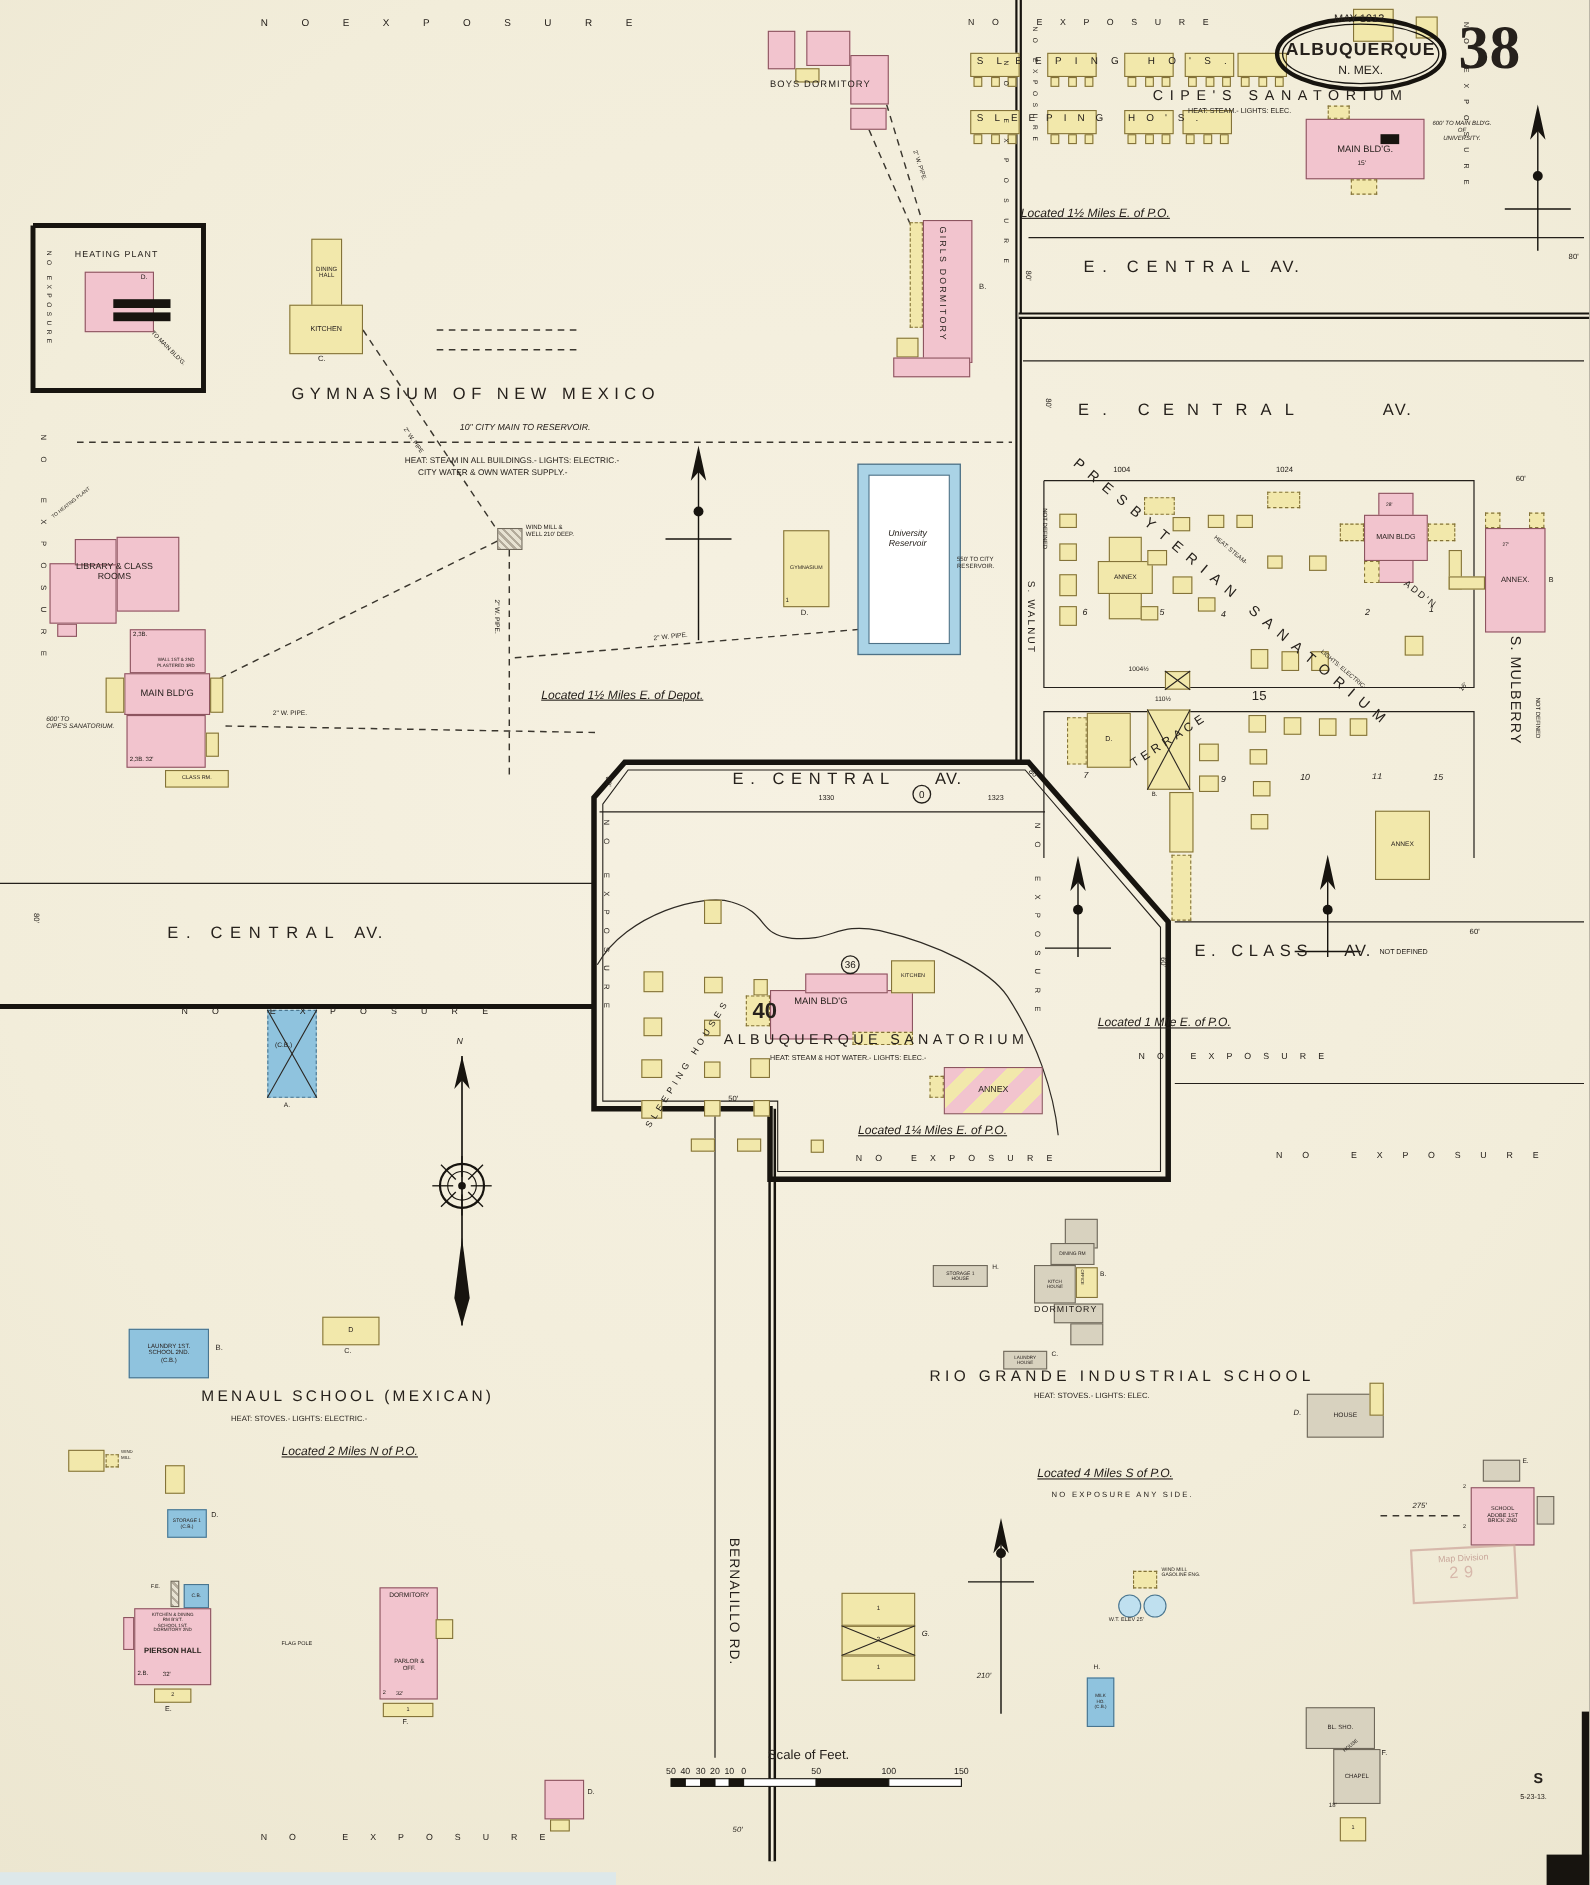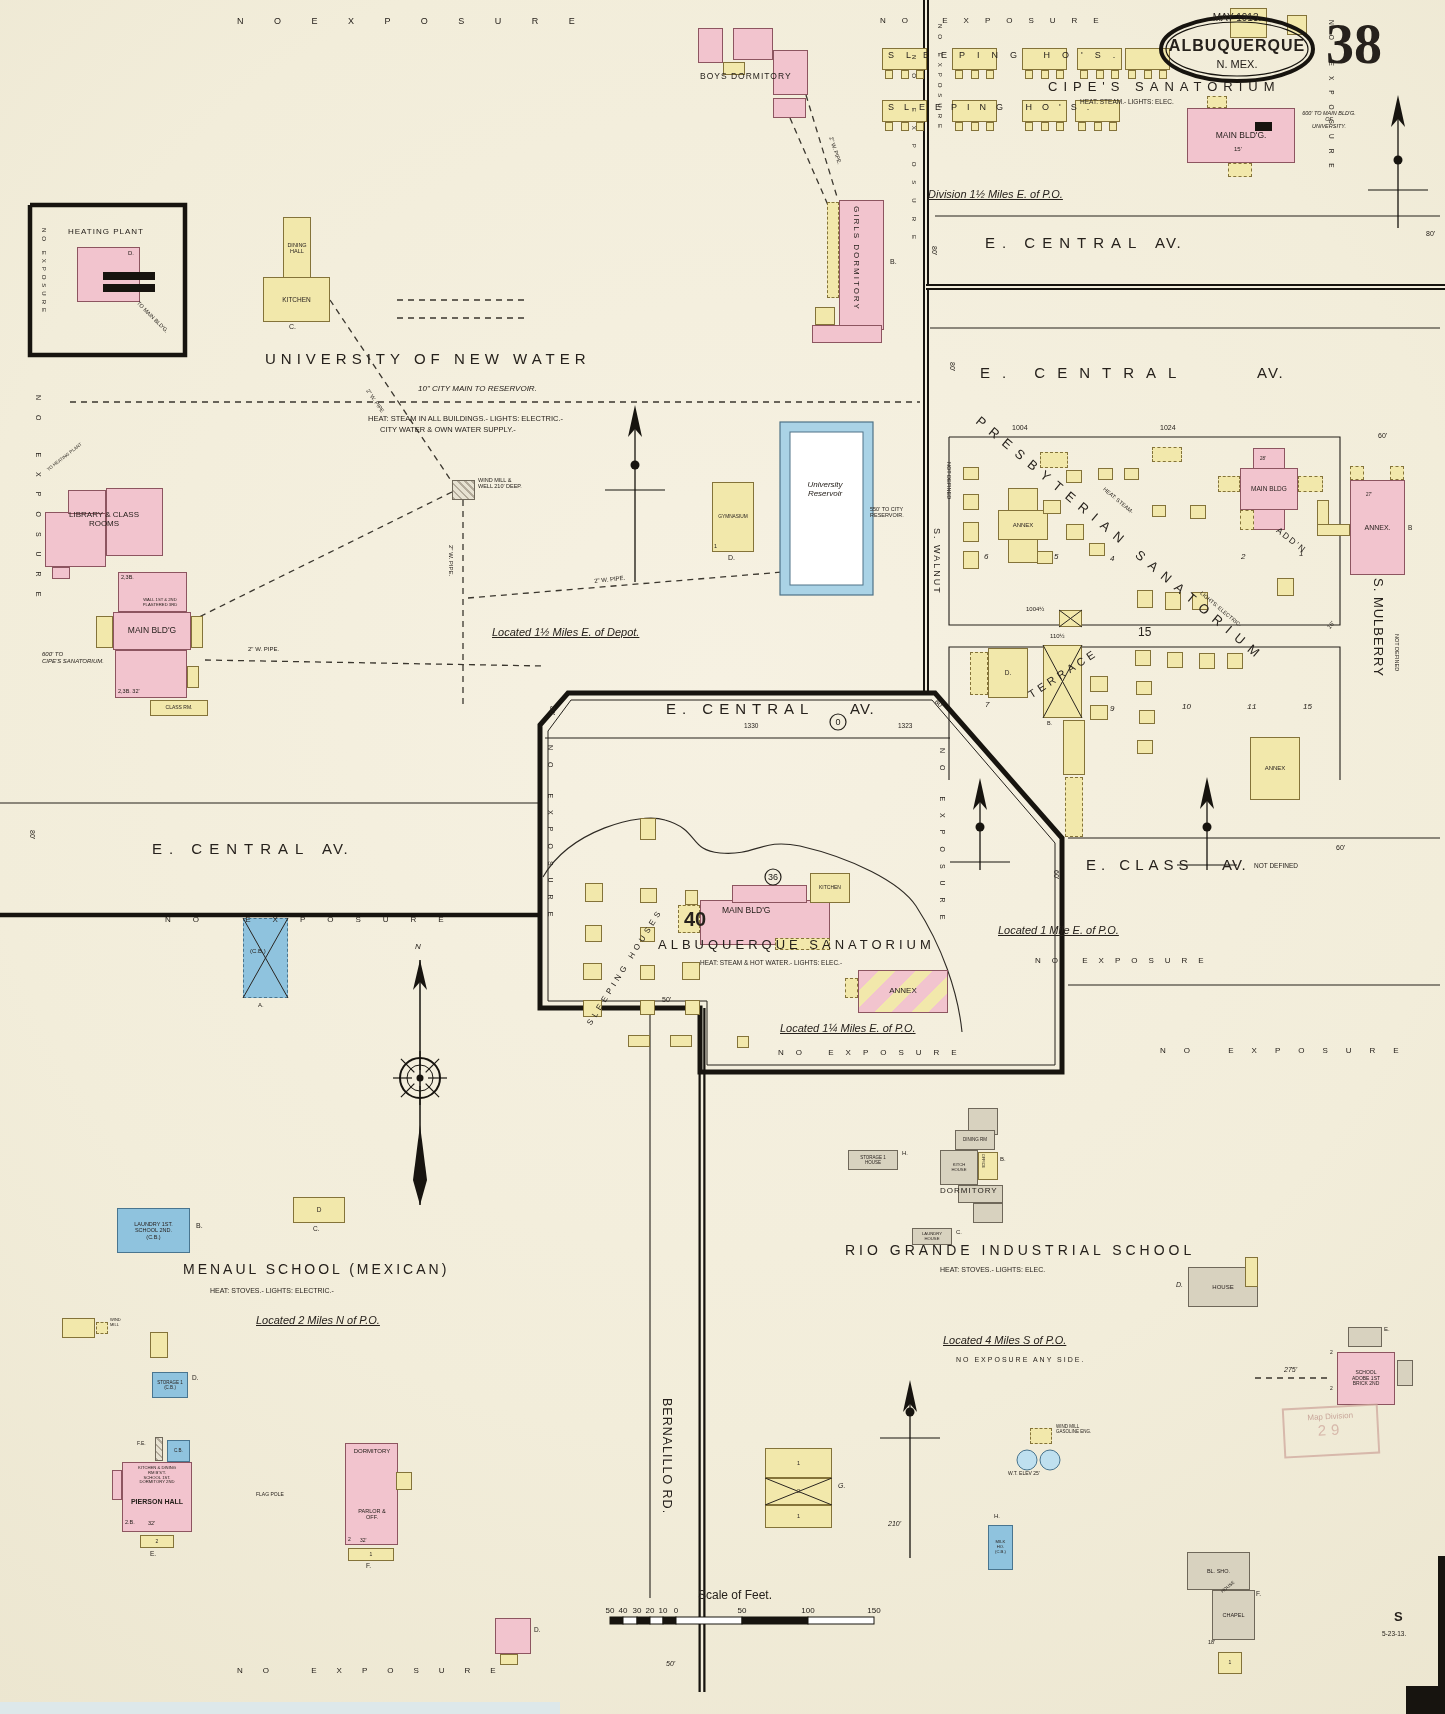--- a/index.html
+++ b/index.html
@@ -403,21 +403,21 @@
     </div>
     <div class="b c-y" style="left: 1218px; top: 1652px; width: 24px; height: 22px;">
       <div class="bl" style="font-size: 5px;">1</div>
     </div>
     <div class="lbl" style="left: 237px; top: 16px; font-size: 9px; letter-spacing: 14px;">N O   E X P O S U R E</div>
     <div class="lbl v" style="left: 40px; top: 228px; font-size: 6px; letter-spacing: 4px;">NO EXPOSURE</div>
     <div class="lbl" style="left: 68px; top: 227px; font-size: 8px; letter-spacing: 1px;">HEATING PLANT</div>
     <div class="lbl" style="left: 128px; top: 250px; font-size: 6px;">D.</div>
     <div class="lbl" style="left: 140px; top: 300px; font-size: 5.5px; transform: rotate(45deg);">TO MAIN BLD'G.</div>
     <div class="lbl" style="left: 289px; top: 323px; font-size: 7px;">C.</div>
-    <div class="lbl" style="left: 265px; top: 350px; font-size: 15px; letter-spacing: 5px;">UNIVERSITY   OF   NEW   WATER</div>
+    <div class="lbl" style="left: 265px; top: 350px; font-size: 15px; letter-spacing: 5px;">GYMNASIUM   OF   NEW   MEXICO</div>
     <div class="lbl it" style="left: 418px; top: 384px; font-size: 8px;">10" CITY MAIN TO RESERVOIR.</div>
     <div class="lbl" style="left: 368px; top: 415px; font-size: 7.5px;">HEAT: STEAM IN ALL BUILDINGS.- LIGHTS: ELECTRIC.-</div>
     <div class="lbl" style="left: 380px; top: 426px; font-size: 7.5px;">CITY WATER &amp; OWN WATER SUPPLY.-</div>
     <div class="lbl v" style="left: 34px; top: 395px; font-size: 7px; letter-spacing: 15px;">NO EXPOSURE</div>
     <div class="lbl v" style="left: 910px; top: 55px; font-size: 6px; letter-spacing: 14px;">NO EXPOSURE</div>
     <div class="lbl" style="left: 478px; top: 477px; font-size: 5.5px;">WIND MILL &amp;
 WELL 210' DEEP.</div>
     <div class="lbl v" style="left: 447px; top: 545px; font-size: 6px;">2" W. PIPE.</div>
     <div class="lbl" style="left: 370px; top: 388px; font-size: 5.5px; transform: rotate(55deg);">2" W. PIPE</div>
     <div class="lbl" style="left: 594px; top: 578px; font-size: 6px; transform: rotate(-6deg);">2" W. PIPE.</div>
@@ -452,21 +452,21 @@
     <div class="lbl" style="left: 880px; top: 16px; font-size: 8px; letter-spacing: 16px;">NO EXPOSURE</div>
     <div class="lbl v" style="left: 936px; top: 24px; font-size: 6px; letter-spacing: 6px;">NO EXPOSURE</div>
     <div class="lbl v" style="left: 1328px; top: 20px; font-size: 6.5px; letter-spacing: 10px;">NO EXPOSURE</div>
     <div class="lbl" style="left: 888px; top: 50px; font-size: 9px; letter-spacing: 12px;">SLEEPING  HO'S.</div>
     <div class="lbl" style="left: 888px; top: 102px; font-size: 9px; letter-spacing: 10px;">SLEEPING  HO'S.</div>
     <div class="lbl" style="left: 1048px; top: 80px; font-size: 13px; letter-spacing: 6px;">CIPE'S  SANATORIUM</div>
     <div class="lbl" style="left: 1080px; top: 98px; font-size: 6.5px;">HEAT: STEAM.- LIGHTS: ELEC.</div>
     <div class="lbl" style="left: 1234px; top: 146px; font-size: 6px;">15'</div>
     <div class="lbl it" style="left: 1298px; top: 110px; font-size: 5.5px; width: 62px; text-align: center;">600' TO MAIN BLD'G. OF
 UNIVERSITY.</div>
-    <div class="lbl it ul" style="left: 928px; top: 188px; font-size: 11px;">Division 1½ Miles E. of P.O.</div>
+    <div class="lbl it ul" style="left: 928px; top: 188px; font-size: 11px;">Located 1½ Miles E. of P.O.</div>
     <div class="lbl" style="left: 1426px; top: 230px; font-size: 7px;">80'</div>
     <div class="lbl v" style="left: 930px; top: 246px; font-size: 7px;">80'</div>
     <div class="lbl" style="left: 985px; top: 234px; font-size: 15px; letter-spacing: 7px;">E. CENTRAL</div>
     <div class="lbl" style="left: 1155px; top: 234px; font-size: 15px; letter-spacing: 2px;">AV.</div>
     <div class="lbl" style="left: 980px; top: 364px; font-size: 15px; letter-spacing: 12px;">E. CENTRAL</div>
     <div class="lbl" style="left: 1257px; top: 364px; font-size: 15px; letter-spacing: 2px;">AV.</div>
     <div class="lbl v" style="left: 948px; top: 362px; font-size: 7px;">80'</div>
     <div class="lbl" style="left: 1378px; top: 432px; font-size: 7px;">60'</div>
     <div class="lbl" style="left: 1012px; top: 424px; font-size: 7px;">1004</div>
     <div class="lbl" style="left: 1160px; top: 424px; font-size: 7px;">1024</div>

